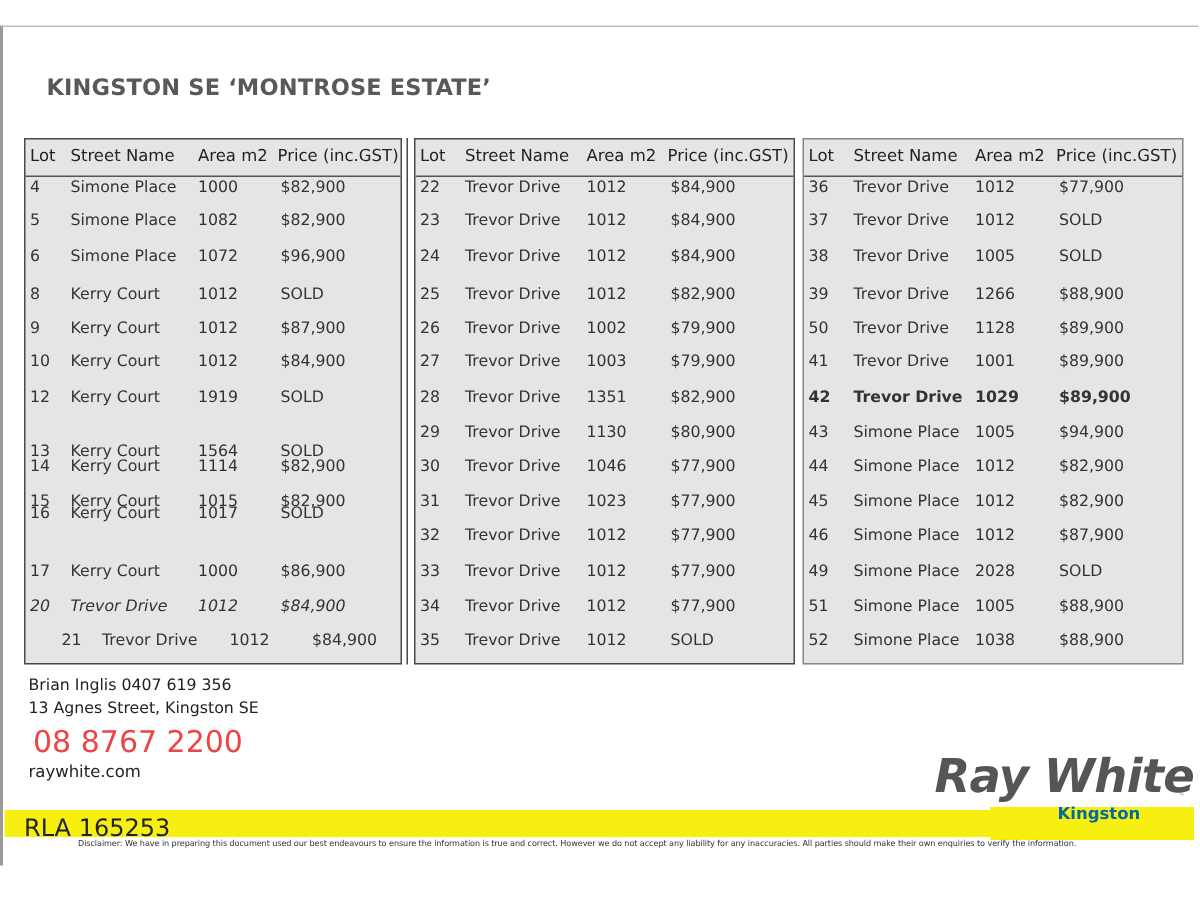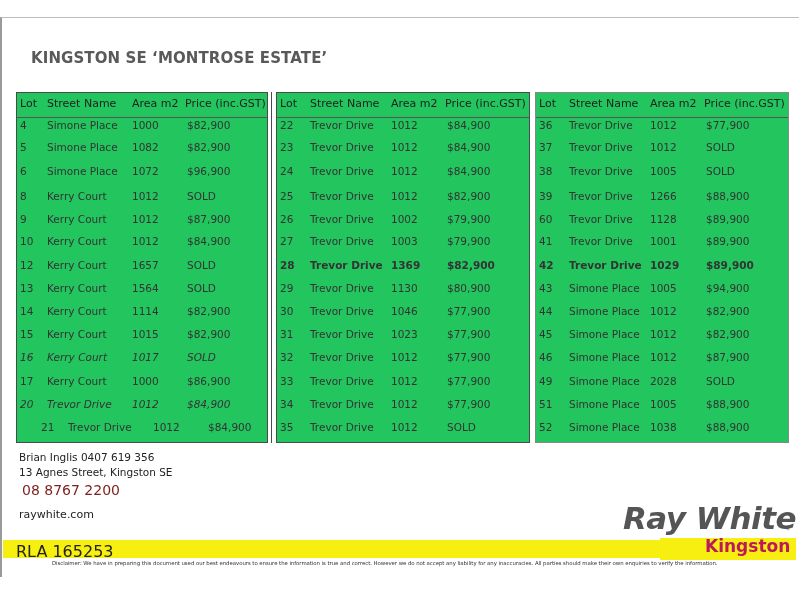--- a/index.html
+++ b/index.html
@@ -12,21 +12,21 @@
   }
 
   .title {
     position: absolute; left: 31px; top: 49px;
     font-family: "DejaVu Sans", sans-serif; font-weight: bold;
     font-size: 15px; color: #595959; letter-spacing: 0.1px;
   }
 
   .tbl {
     position: absolute; top: 92px; height: 351px;
-    border: 1px solid #4a4a4a; background: #22c55e;
+    border: 1px solid #4a4a4a; background: #e5e5e5;
   }
   .tbl-1 { left: 16px; width: 252px; }
   .tbl-2 { left: 276px; width: 254px; }
   .tbl-3 { left: 535px; width: 254px; border-color: #888; }
 
   .gap-line { position: absolute; top: 92px; height: 351px; width: 1px; background: #4a4a4a; }
 
   .thead {
     position: absolute; left: 0; right: 0; top: 0; height: 25px;
     border-bottom: 1px solid #555;
@@ -42,21 +42,21 @@
   .c-street { left: 30px; }
   .c-area { left: 115px; }
   .c-price { left: 170px; }
   .thead .c-price { left: 168px; }
   .tbl-2 .c-street, .tbl-3 .c-street { left: 33px; }
   .tbl-2 .c-area, .tbl-3 .c-area { left: 114px; }
 
   .contact { position: absolute; left: 19px; font-size: 10.5px; color: #222; }
   .contact-name { top: 451px; }
   .contact-address { top: 466px; }
-  .contact-phone { top: 482px; left: 22px; font-size: 14px; color: #7f1d1d; }
+  .contact-phone { top: 482px; left: 22px; font-size: 20px; color: #ef4444; }
   .contact-web { top: 508px; font-size: 11px; }
 
   .yellow-bar {
     position: absolute; left: 3px; top: 540px; width: 792px; height: 18px;
     background: #f7ef10;
   }
   .rla {
     position: absolute; left: 16px; top: 542px; font-size: 16px; color: #222;
   }
   .disclaimer {
@@ -70,21 +70,21 @@
     font-size: 31px; color: #555; letter-spacing: -0.5px;
   }
   .tm { position: absolute; left: 786px; top: 528px; font-size: 4px; color: #666; }
   .brand-sub-box {
     position: absolute; left: 660px; top: 538px; width: 136px; height: 22px;
     background: #f7ef10;
   }
   .brand-sub {
     position: absolute; left: 705px; top: 536px;
     font-family: "DejaVu Sans", sans-serif; font-weight: bold;
-    font-size: 17px; color: #be185d;
+    font-size: 11px; color: #0369a1;
   }
 </style>
 </head>
 <body>
 
 <div class="page-frame"></div>
 
 <div class="title">KINGSTON SE  ‘MONTROSE ESTATE’</div>
 
 <div class="tbl tbl-1">
@@ -127,42 +127,42 @@
       </div>
       <div class="row" style="top: 142px;">
         <span class="cell c-lot">10</span>
         <span class="cell c-street">Kerry Court</span>
         <span class="cell c-area">1012</span>
         <span class="cell c-price">$84,900</span>
       </div>
       <div class="row" style="top: 166px;">
         <span class="cell c-lot">12</span>
         <span class="cell c-street">Kerry Court</span>
-        <span class="cell c-area">1657</span>
-        <span class="cell c-price">SOLD</span>
-      </div>
-      <div class="row" style="top: 189px;">
+        <span class="cell c-area">1919</span>
+        <span class="cell c-price">SOLD</span>
+      </div>
+      <div class="row" style="top: 202px;">
         <span class="cell c-lot">13</span>
         <span class="cell c-street">Kerry Court</span>
         <span class="cell c-area">1564</span>
         <span class="cell c-price">SOLD</span>
       </div>
       <div class="row" style="top: 212px;">
         <span class="cell c-lot">14</span>
         <span class="cell c-street">Kerry Court</span>
         <span class="cell c-area">1114</span>
         <span class="cell c-price">$82,900</span>
       </div>
       <div class="row" style="top: 235px;">
         <span class="cell c-lot">15</span>
         <span class="cell c-street">Kerry Court</span>
         <span class="cell c-area">1015</span>
         <span class="cell c-price">$82,900</span>
       </div>
-      <div class="row" style="top: 258px; font-style: italic;">
+      <div class="row" style="top: 243px;">
         <span class="cell c-lot">16</span>
         <span class="cell c-street">Kerry Court</span>
         <span class="cell c-area">1017</span>
         <span class="cell c-price">SOLD</span>
       </div>
       <div class="row" style="top: 282px;">
         <span class="cell c-lot">17</span>
         <span class="cell c-street">Kerry Court</span>
         <span class="cell c-area">1000</span>
         <span class="cell c-price">$86,900</span>
@@ -220,24 +220,24 @@
         <span class="cell c-street">Trevor Drive</span>
         <span class="cell c-area">1002</span>
         <span class="cell c-price">$79,900</span>
       </div>
       <div class="row" style="top: 142px;">
         <span class="cell c-lot">27</span>
         <span class="cell c-street">Trevor Drive</span>
         <span class="cell c-area">1003</span>
         <span class="cell c-price">$79,900</span>
       </div>
-      <div class="row" style="top: 166px; font-weight: bold;">
+      <div class="row" style="top: 166px;">
         <span class="cell c-lot">28</span>
         <span class="cell c-street">Trevor Drive</span>
-        <span class="cell c-area">1369</span>
+        <span class="cell c-area">1351</span>
         <span class="cell c-price">$82,900</span>
       </div>
       <div class="row" style="top: 189px;">
         <span class="cell c-lot">29</span>
         <span class="cell c-street">Trevor Drive</span>
         <span class="cell c-area">1130</span>
         <span class="cell c-price">$80,900</span>
       </div>
       <div class="row" style="top: 212px;">
         <span class="cell c-lot">30</span>
@@ -304,21 +304,21 @@
         <span class="cell c-area">1005</span>
         <span class="cell c-price">SOLD</span>
       </div>
       <div class="row" style="top: 97px;">
         <span class="cell c-lot">39</span>
         <span class="cell c-street">Trevor Drive</span>
         <span class="cell c-area">1266</span>
         <span class="cell c-price">$88,900</span>
       </div>
       <div class="row" style="top: 120px;">
-        <span class="cell c-lot">60</span>
+        <span class="cell c-lot">50</span>
         <span class="cell c-street">Trevor Drive</span>
         <span class="cell c-area">1128</span>
         <span class="cell c-price">$89,900</span>
       </div>
       <div class="row" style="top: 142px;">
         <span class="cell c-lot">41</span>
         <span class="cell c-street">Trevor Drive</span>
         <span class="cell c-area">1001</span>
         <span class="cell c-price">$89,900</span>
       </div>

